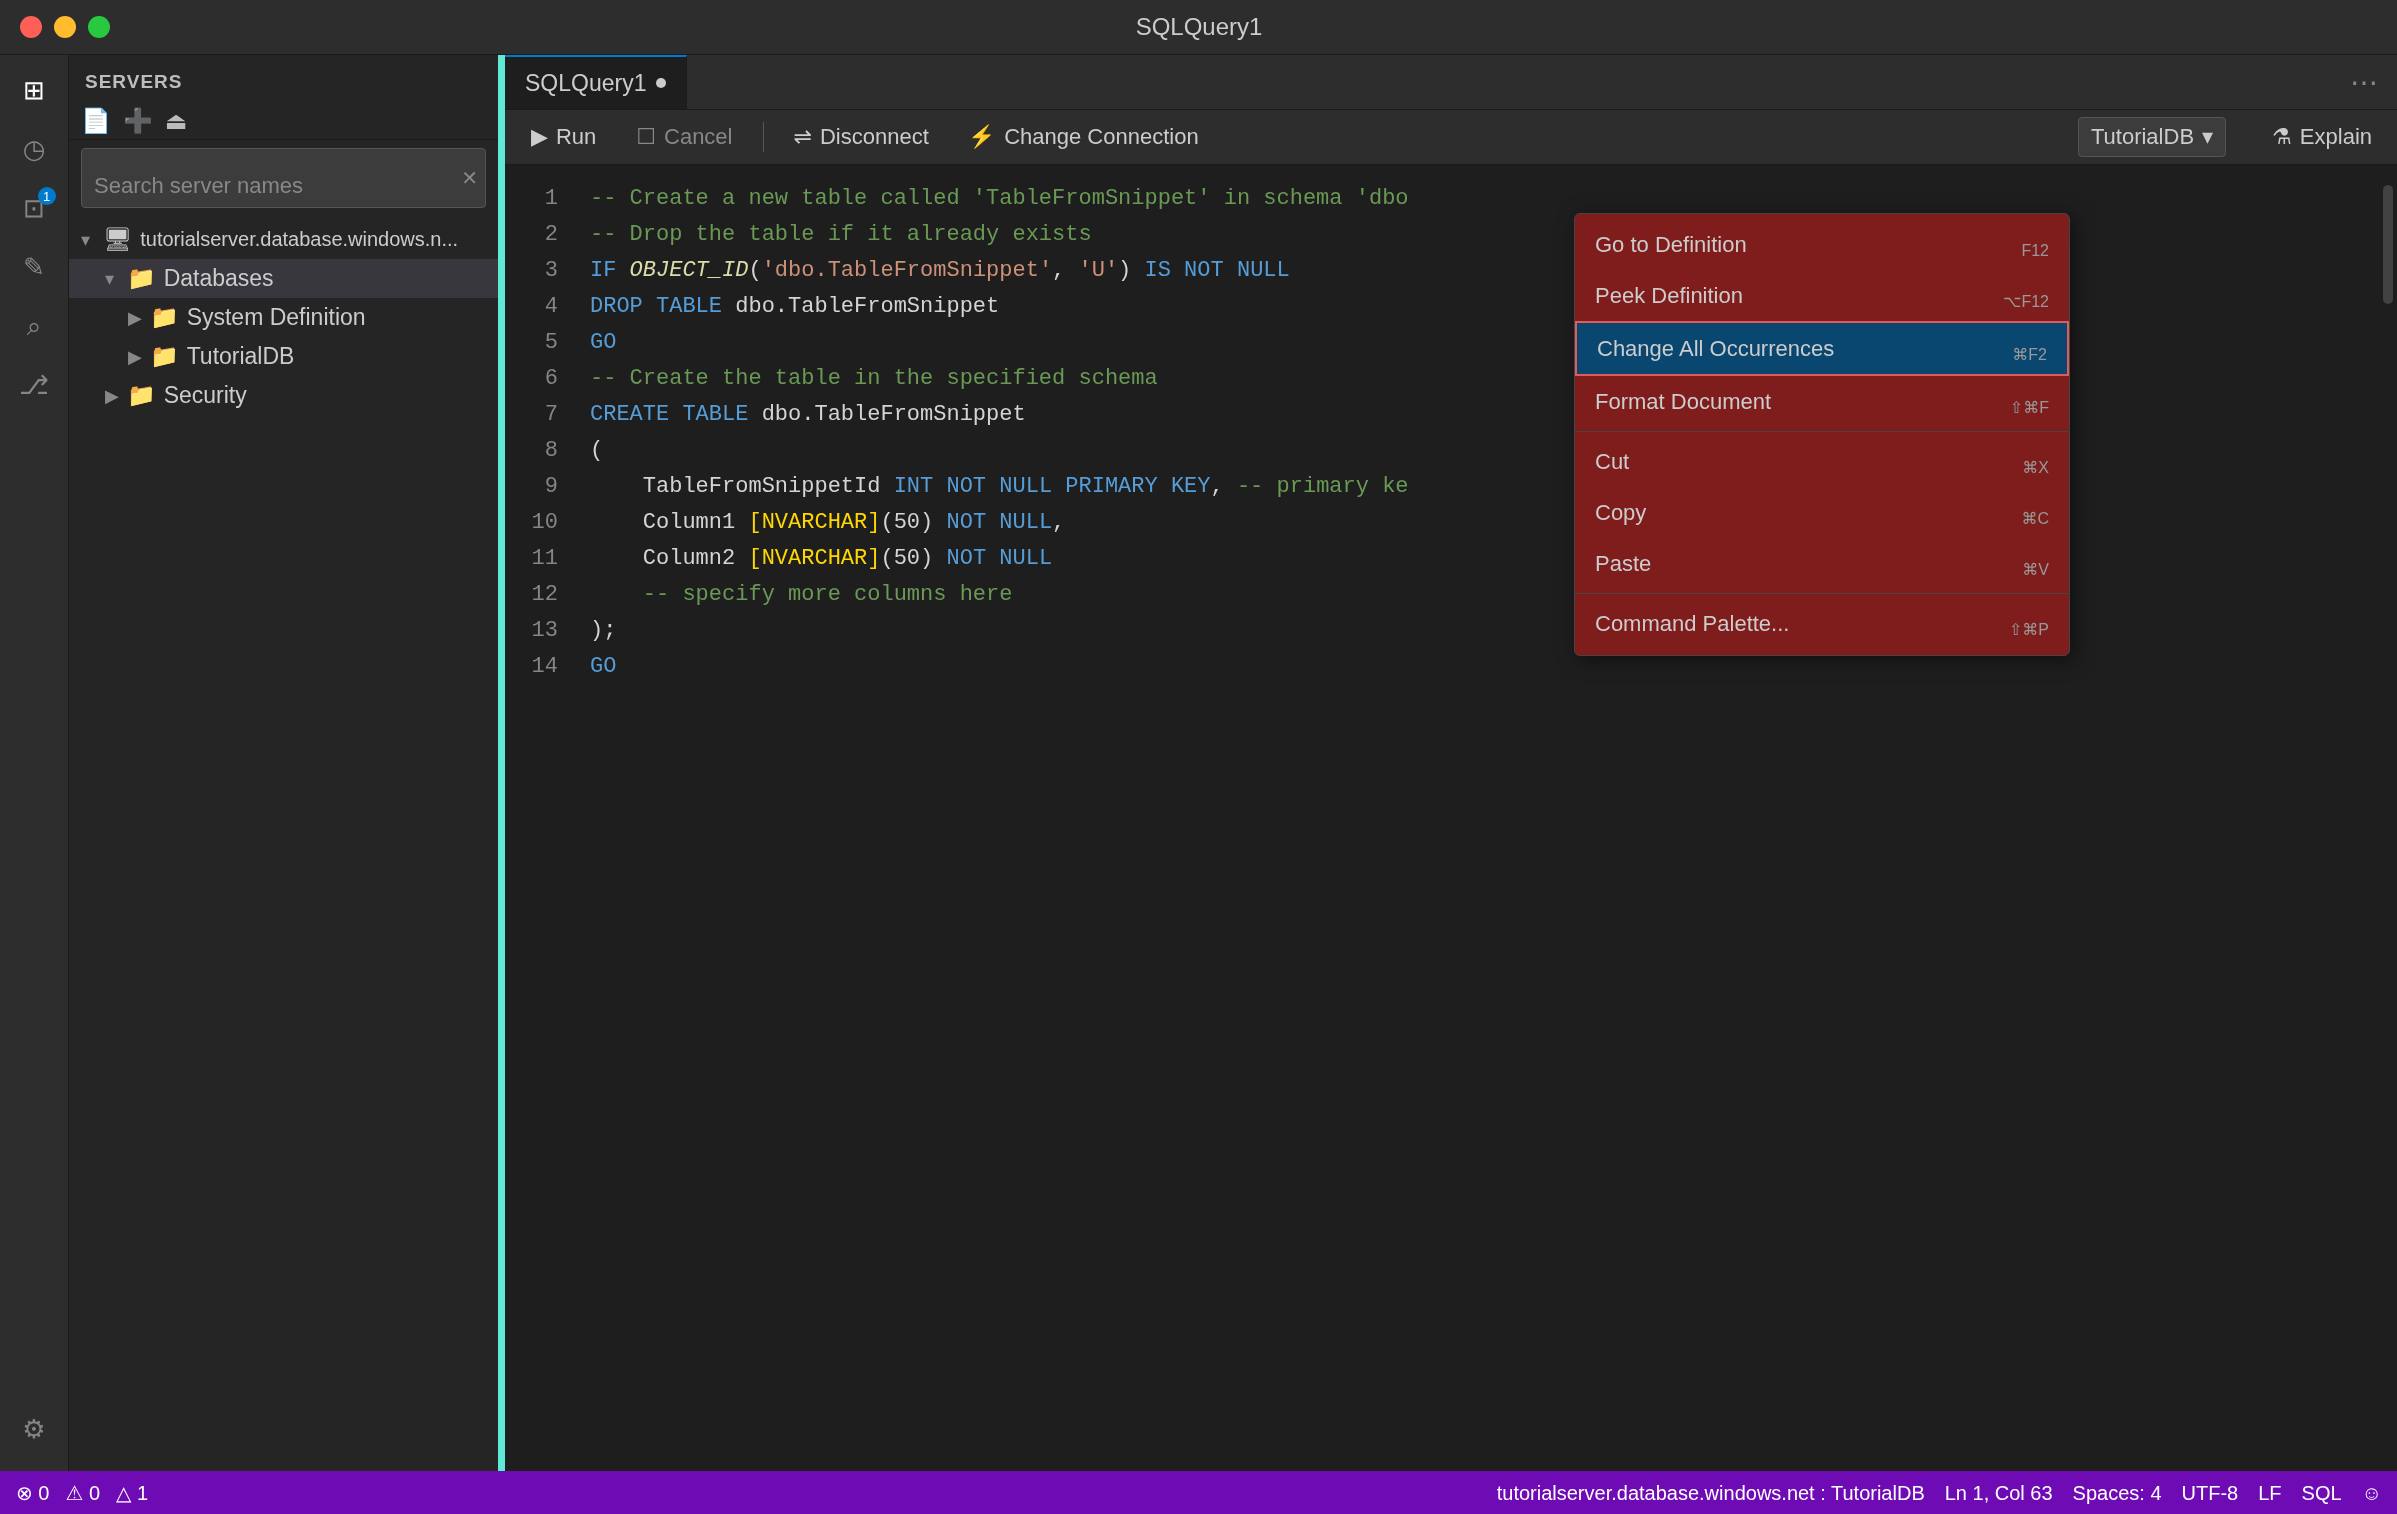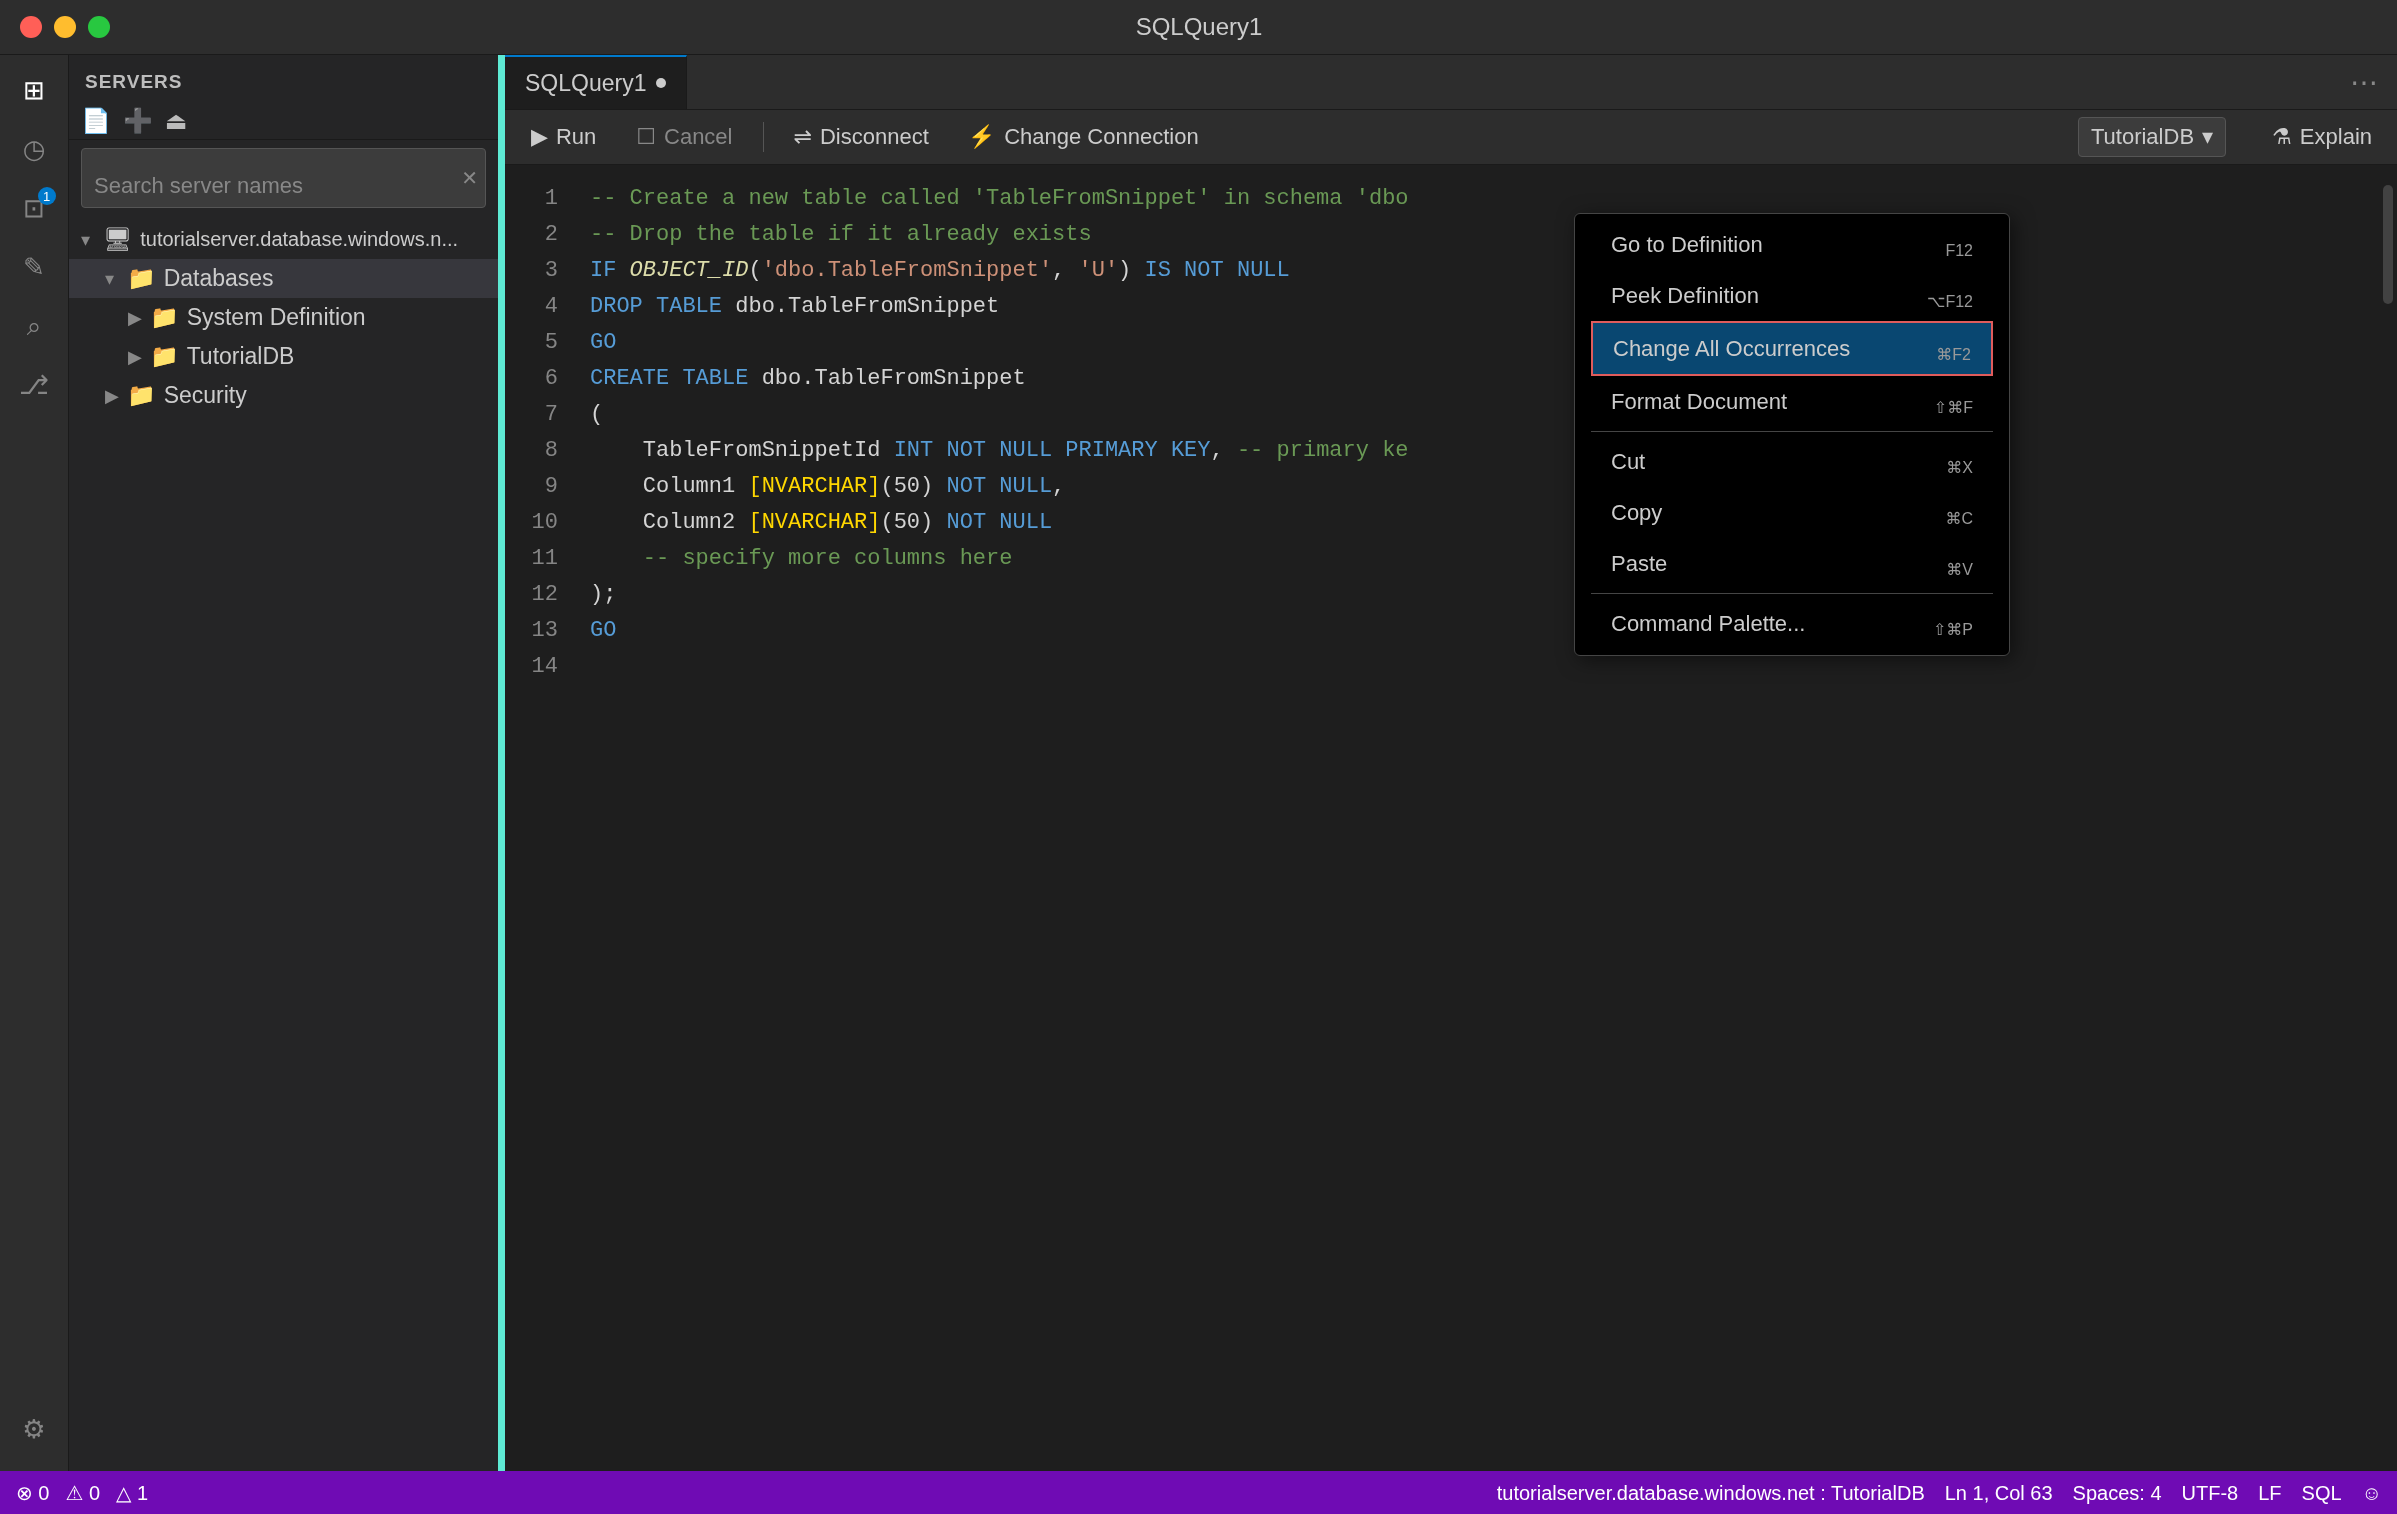--- a/index.html
+++ b/index.html
@@ -291,27 +291,27 @@
     .c-string { color: #ce9178; }
     .c-func { color: #dcdcaa; font-style: italic; }
     .c-plain { color: #d4d4d4; }
     .c-bracket { color: #ffd700; }
 
     
     .context-menu {
       position: absolute;
       top: 158px;
       left: 1069px;
-      background: #000000;
+      background: #7f1d1d;
       border: 1px solid #454545;
       border-radius: 6px;
-      width: 436px;
+      width: 496px;
       box-shadow: 4px 4px 20px rgba(0,0,0,0.5);
       z-index: 100;
-      padding: 6px 16px;
+      padding: 6px 0;
     }
     .ctx-item {
       display: flex;
       align-items: center;
       justify-content: space-between;
       padding: 10px 20px;
       font-size: 22px;
       color: #cccccc;
       cursor: pointer;
     }
@@ -501,20 +501,21 @@
         <div>12</div>
         <div>13</div>
         <div>14</div>
       </div>
       <div class="code-content">
         <div class="code-line"><span class="c-comment">-- Create a new table called 'TableFromSnippet' in schema 'dbo</span></div>
         <div class="code-line"><span class="c-comment">-- Drop the table if it already exists</span></div>
         <div class="code-line"><span class="c-keyword">IF</span><span class="c-plain"> </span><span class="c-func">OBJECT_ID</span><span class="c-plain">(</span><span class="c-string">'dbo.TableFromSnippet'</span><span class="c-plain">, </span><span class="c-string">'U'</span><span class="c-plain">) </span><span class="c-keyword">IS NOT NULL</span></div>
         <div class="code-line"><span class="c-keyword">DROP TABLE</span><span class="c-plain"> dbo.TableFromSnippet</span></div>
         <div class="code-line"><span class="c-keyword">GO</span></div>
+        <div class="code-line"><span class="c-comment">-- Create the table in the specified schema</span></div>
         <div class="code-line"><span class="c-keyword">CREATE TABLE</span><span class="c-plain"> dbo.TableFromSnippet</span></div>
         <div class="code-line"><span class="c-plain">(</span></div>
         <div class="code-line"><span class="c-plain">    TableFromSnippetId </span><span class="c-keyword">INT NOT NULL PRIMARY KEY</span><span class="c-plain">, </span><span class="c-comment">-- primary ke</span></div>
         <div class="code-line"><span class="c-plain">    Column1 </span><span class="c-bracket">[NVARCHAR]</span><span class="c-plain">(50) </span><span class="c-keyword">NOT NULL</span><span class="c-plain">,</span></div>
         <div class="code-line"><span class="c-plain">    Column2 </span><span class="c-bracket">[NVARCHAR]</span><span class="c-plain">(50) </span><span class="c-keyword">NOT NULL</span></div>
         <div class="code-line"><span class="c-comment">    -- specify more columns here</span></div>
         <div class="code-line"><span class="c-plain">);</span></div>
         <div class="code-line"><span class="c-keyword">GO</span></div>
       </div>
       <div class="scrollbar-area">

